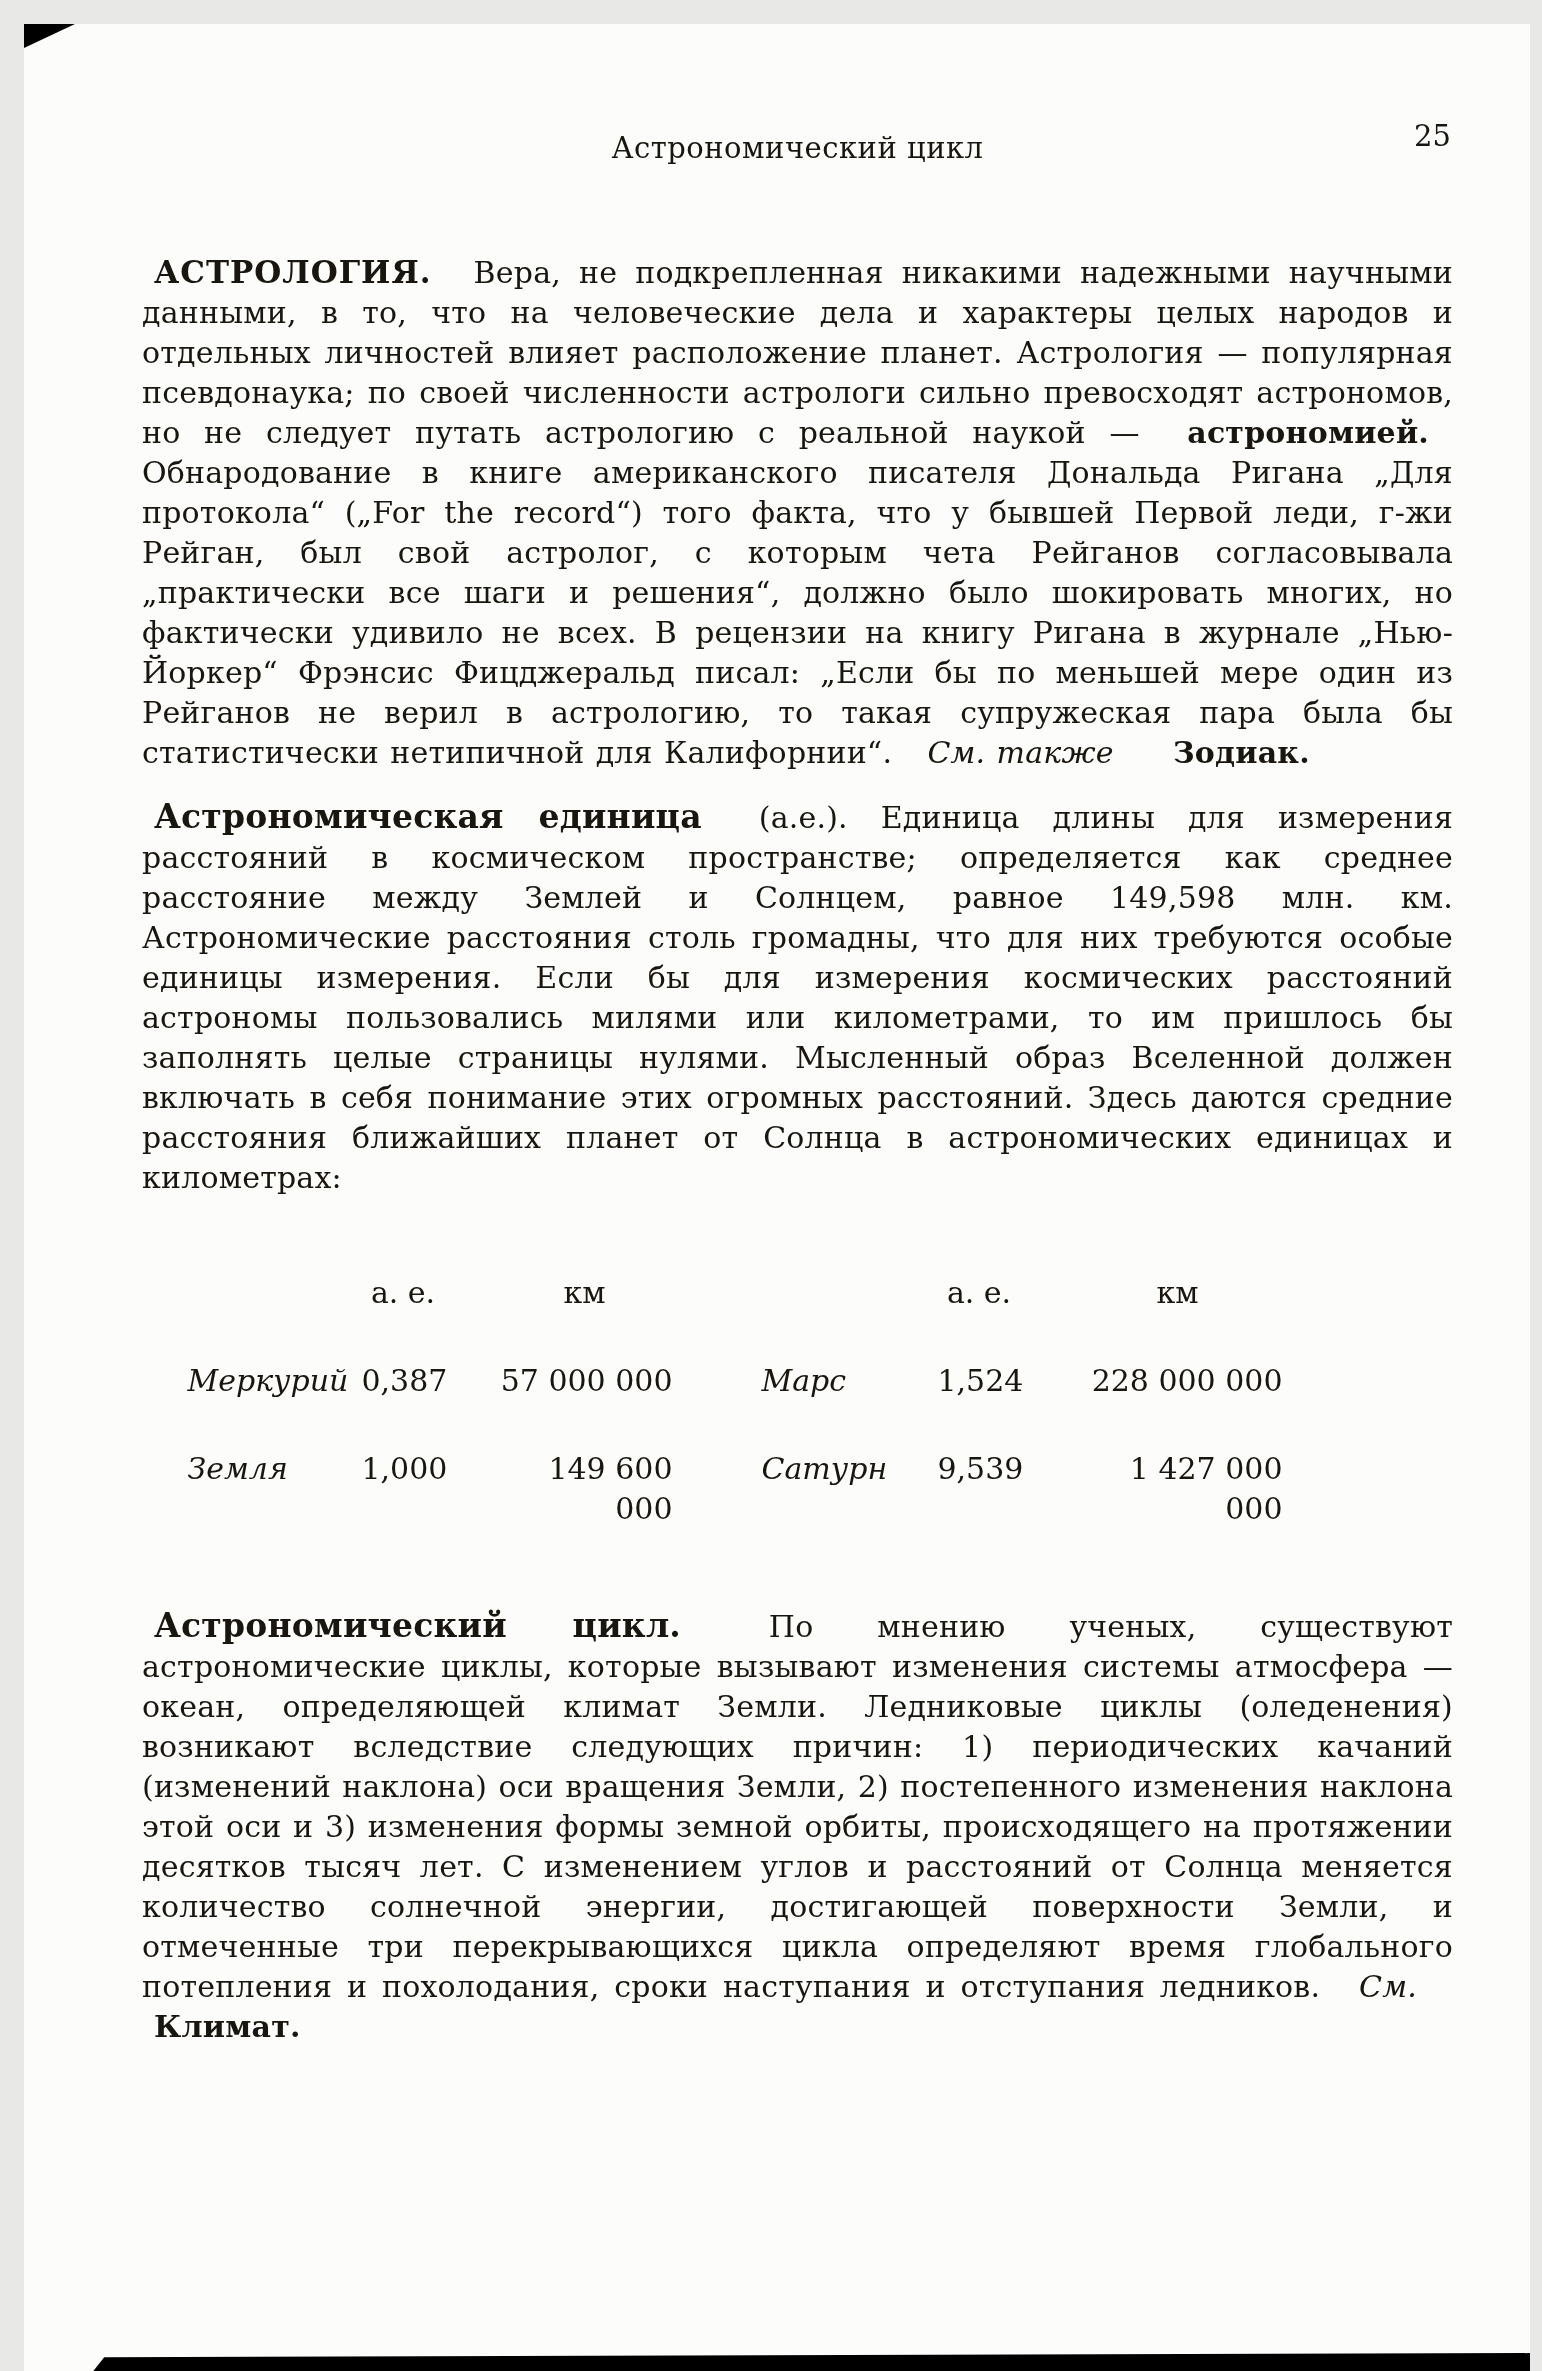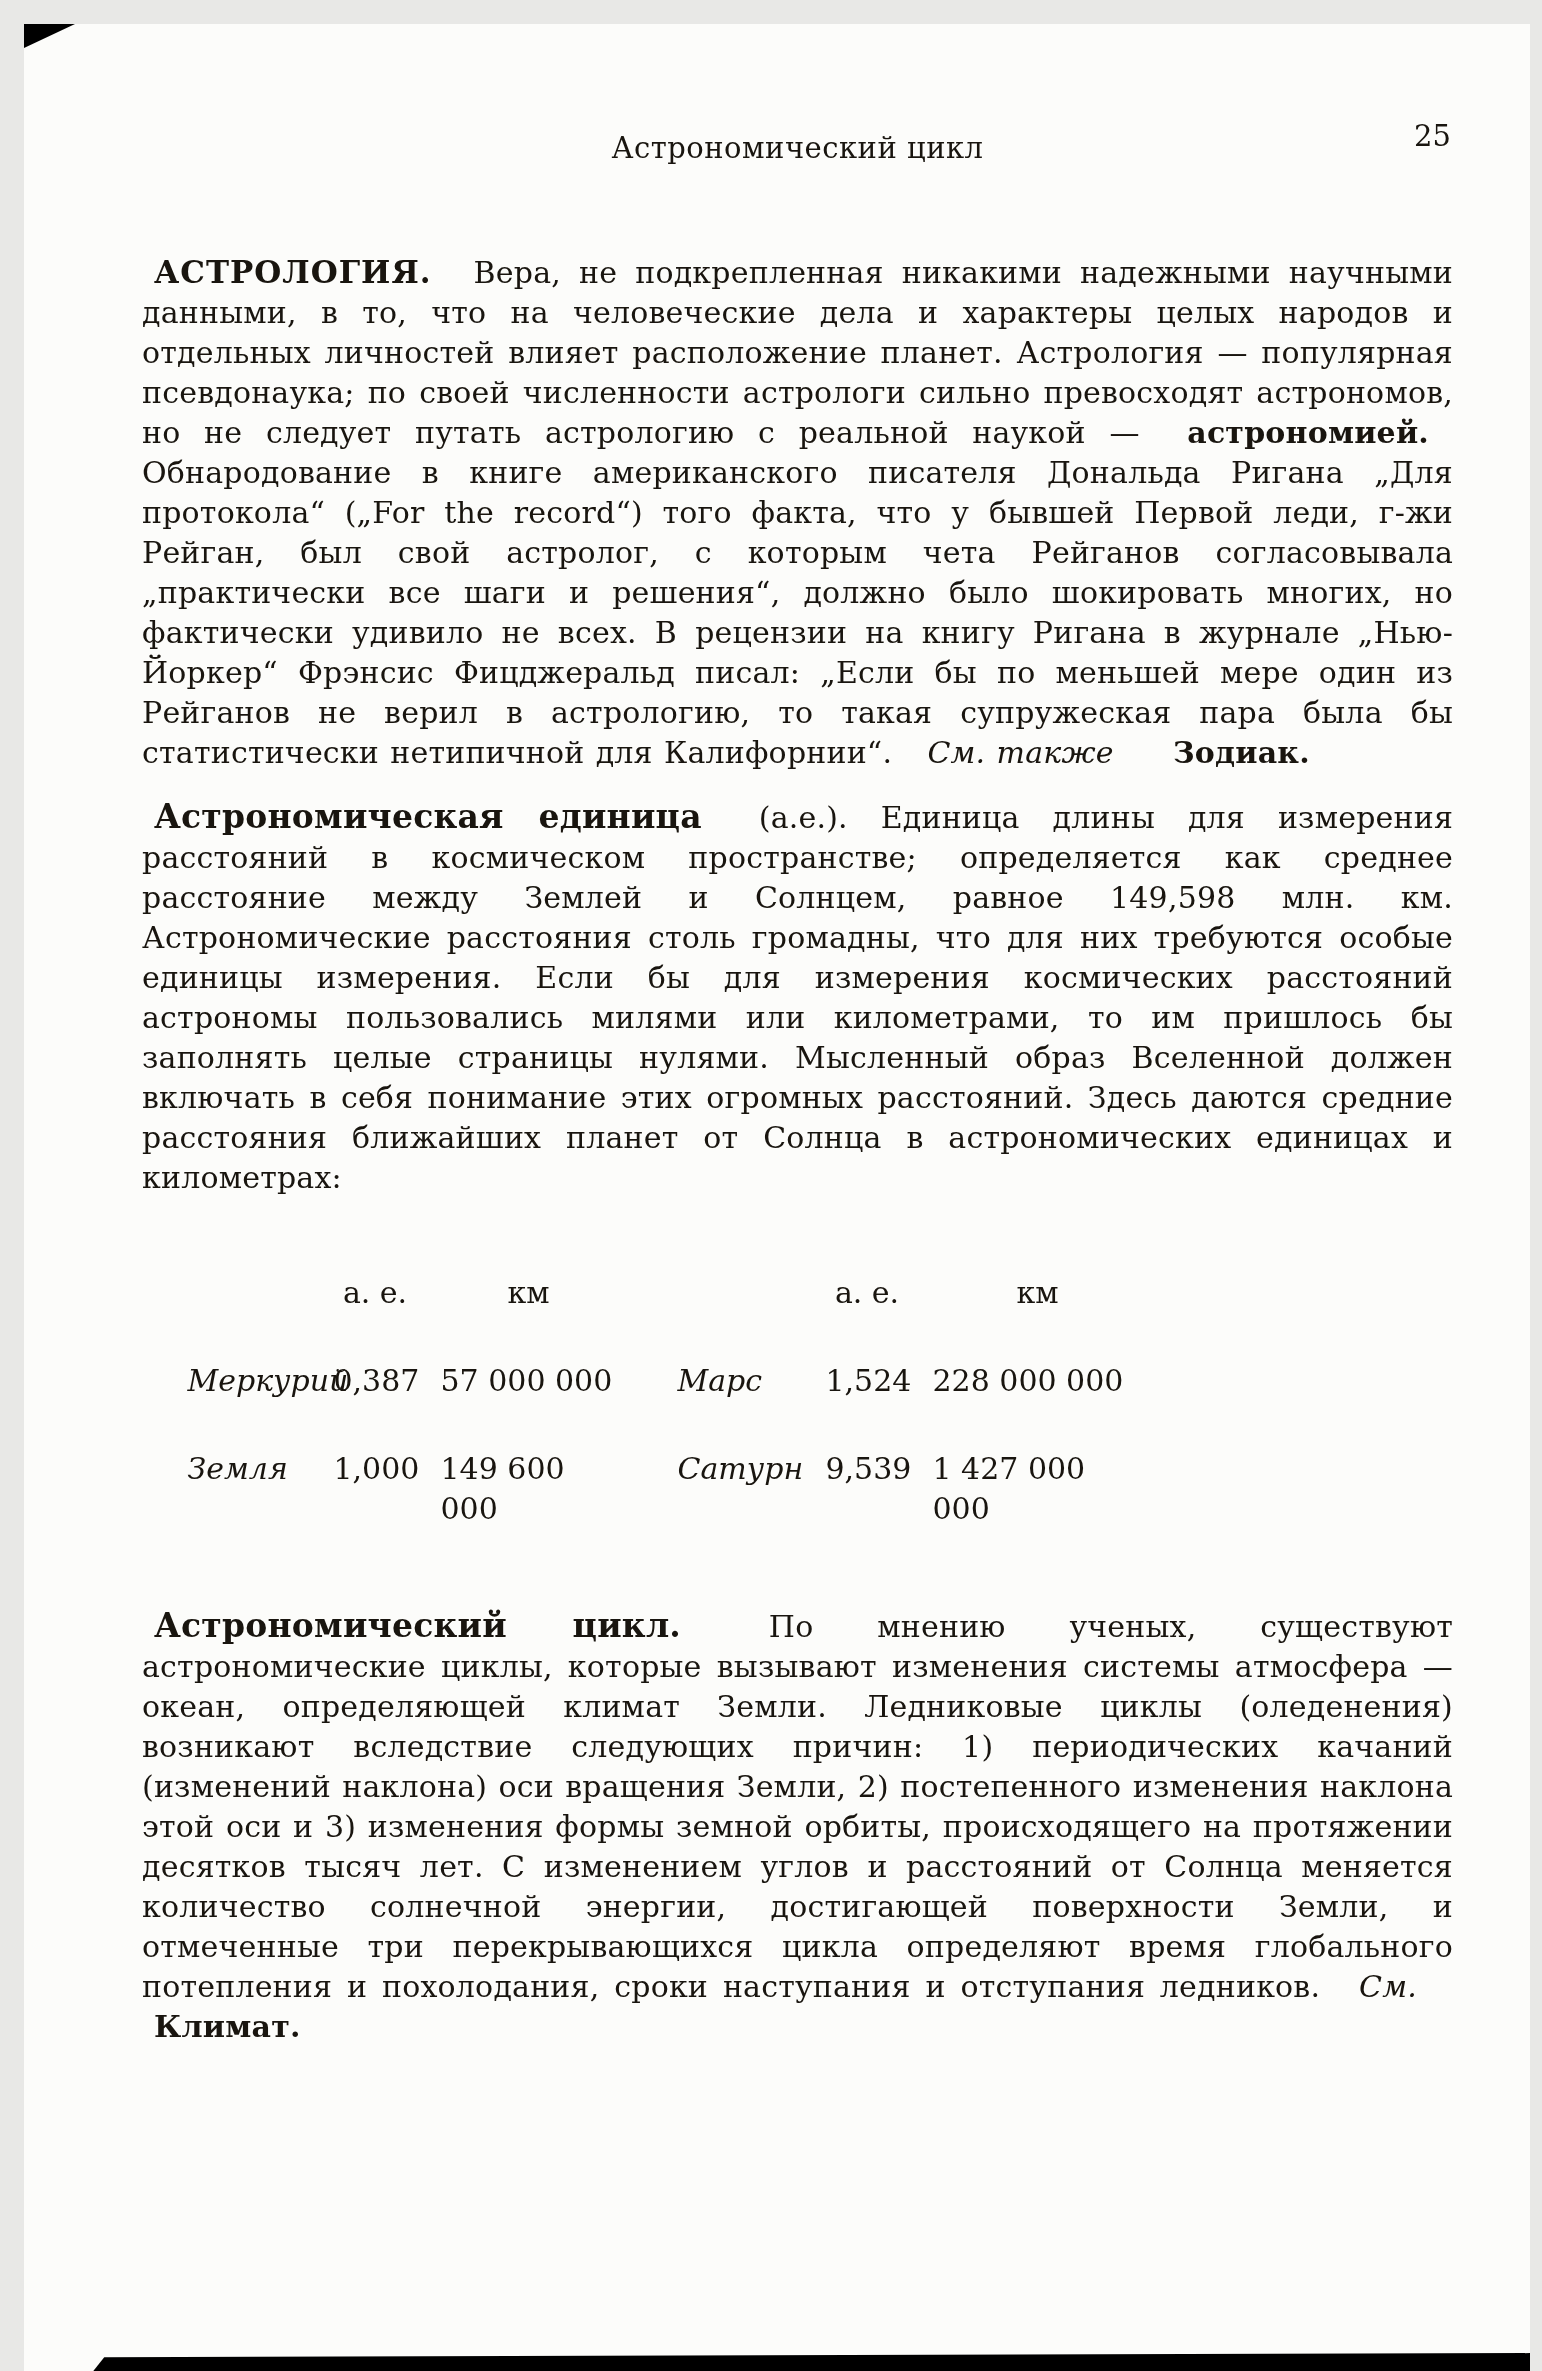--- a/index.html
+++ b/index.html
@@ -56,26 +56,27 @@
   .seg-bold { font-weight: 700; }
   .seg-italic { font-style: italic; }
   .distance-table {
     margin: 27px 0 21.5px 21.5px;
     font-size: 30px;
     line-height: 40px;
   }
   .dt-grid {
     display: grid;
     grid-template-columns: 146px 107px 200px 185px 107px 234px;
+    gap: 28px;
   }
   .dt-cell { display: block; }
   .dt-head { text-align: center; }
   .planet { font-style: italic; }
   .planet-r { padding-left: 49px; }
-  .num { text-align: left; }
+  .num { text-align: right; }
 </style>
 </head>
 <body>
 
 <div class="page">
 
   <div class="corner-mark"></div>
 
   <div class="page-content">
 

